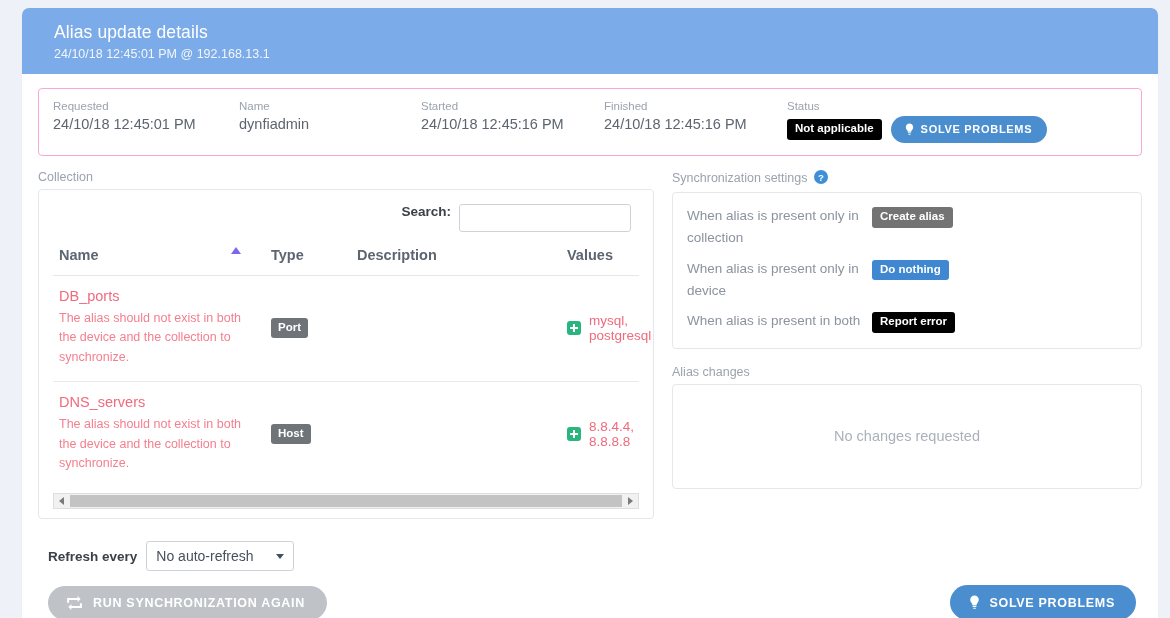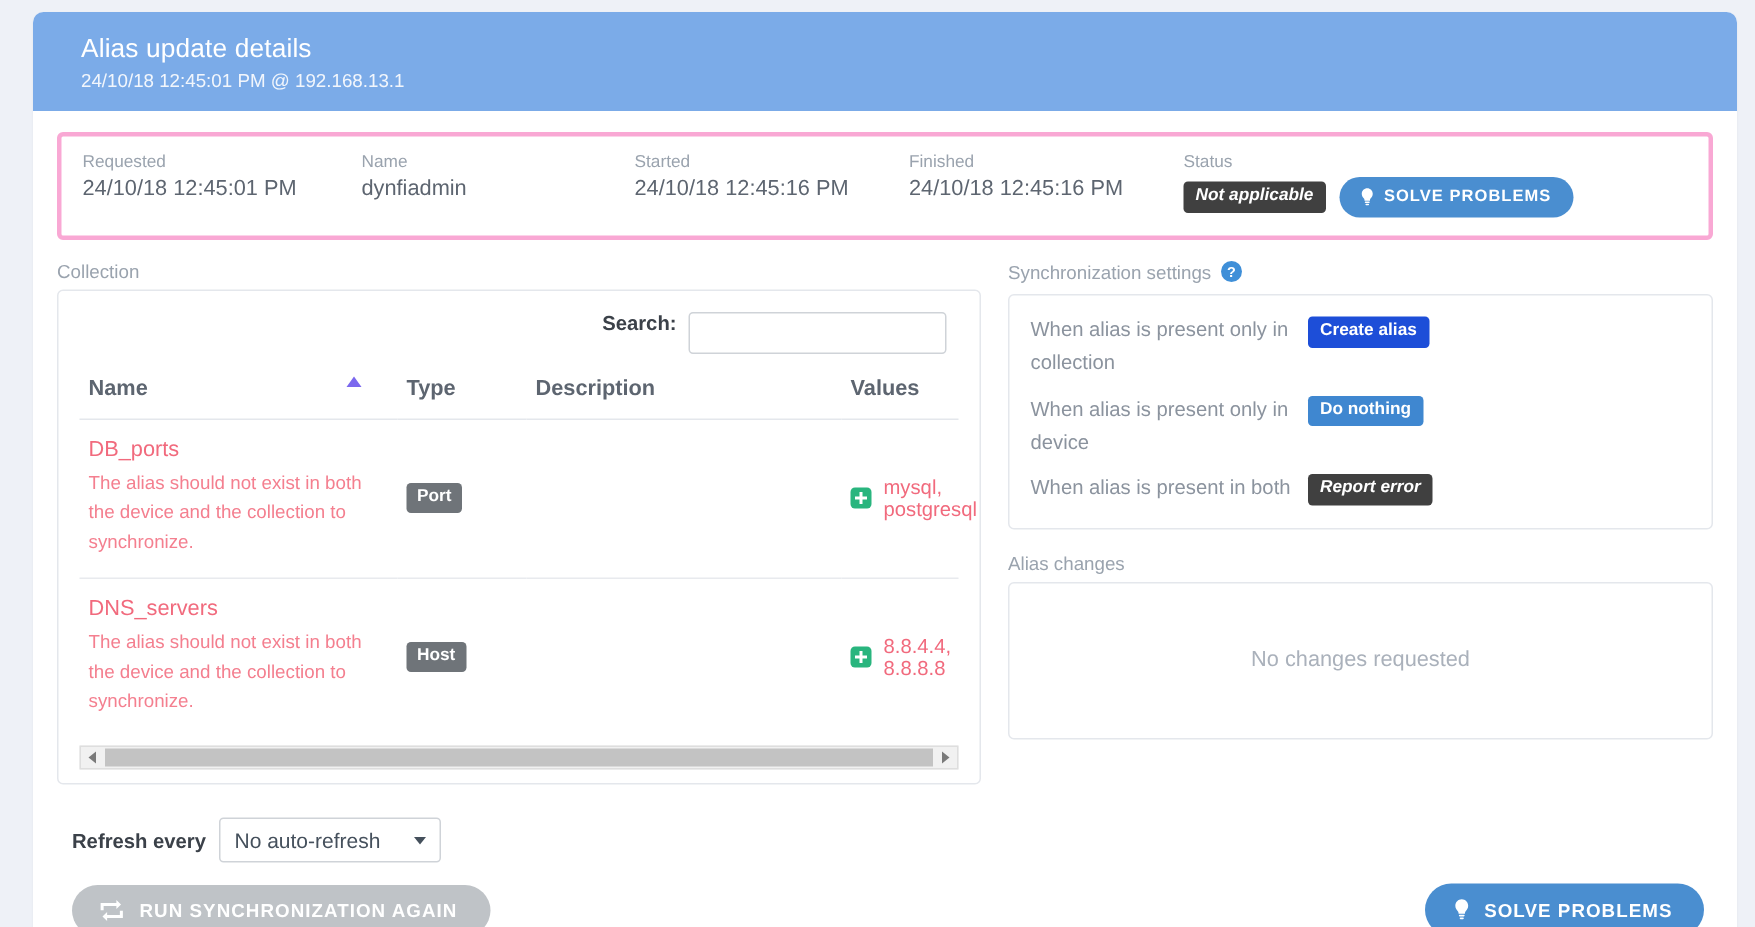--- a/index.html
+++ b/index.html
@@ -42,21 +42,21 @@
     font-size: 12.5px;
     color: #f2f6fc;
     font-weight: 400;
   }
 
   
   .card-body { padding: 14px 16px 16px 16px; }
 
   
   .info-strip {
-    border: 3px solid #f9a8d4;
+    border: 1px solid #f9a8d4;
     border-radius: 4px;
     padding: 11px 14px 12px 14px;
     display: flex;
     align-items: flex-start;
   }
   .info-cell { padding-right: 20px; }
   .info-cell.c0 { width: 186px; }
   .info-cell.c1 { width: 182px; }
   .info-cell.c2 { width: 183px; }
   .info-cell.c3 { width: 183px; }
@@ -75,22 +75,22 @@
   .badge {
     display: inline-block;
     font-size: 11.5px;
     font-weight: bold;
     color: #fff;
     padding: 4px 8px 5px 8px;
     border-radius: 3px;
     line-height: 1;
     white-space: nowrap;
   }
-  .badge.red { background: #404040; font-style: italic; }
-  .badge.green { background: #1d4ed8; }
+  .badge.red { background: #000000; }
+  .badge.green { background: #737373; }
   .badge.blue { background: #3f87d0; }
 
   .pill-btn {
     display: inline-flex;
     align-items: center;
     gap: 6px;
     background: #4a8ed0;
     color: #fff;
     border: none;
     border-radius: 18px;

